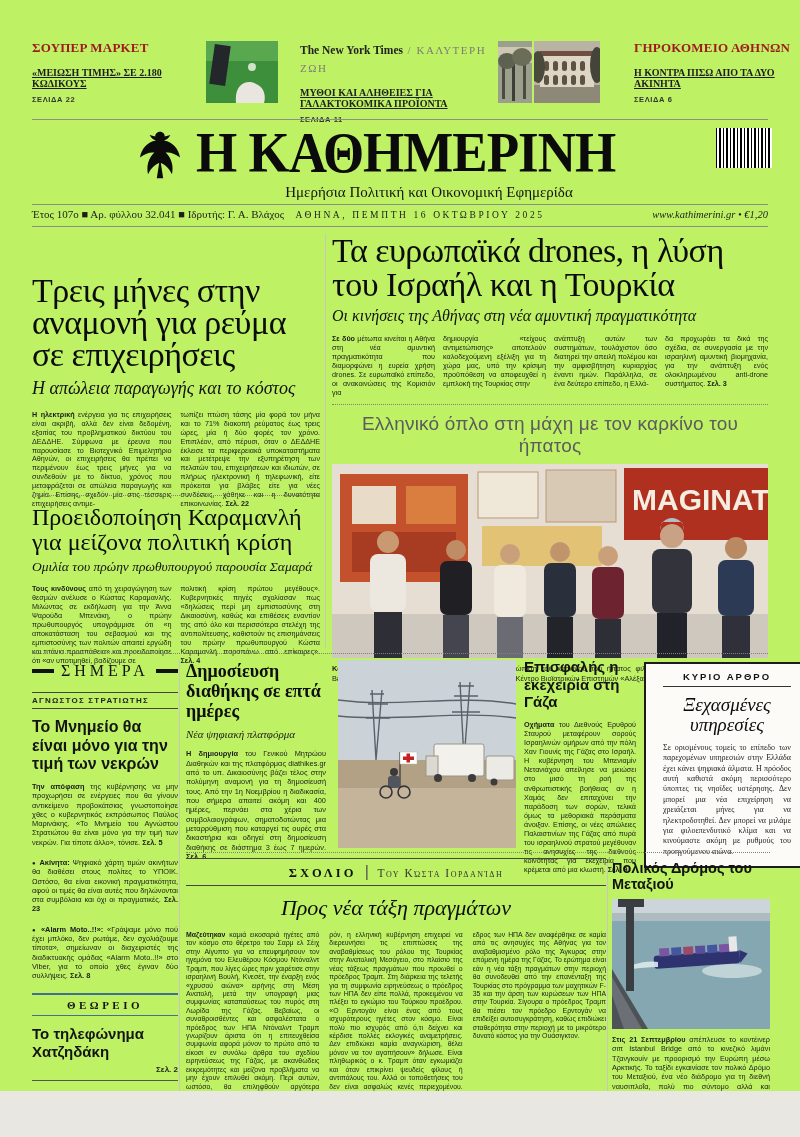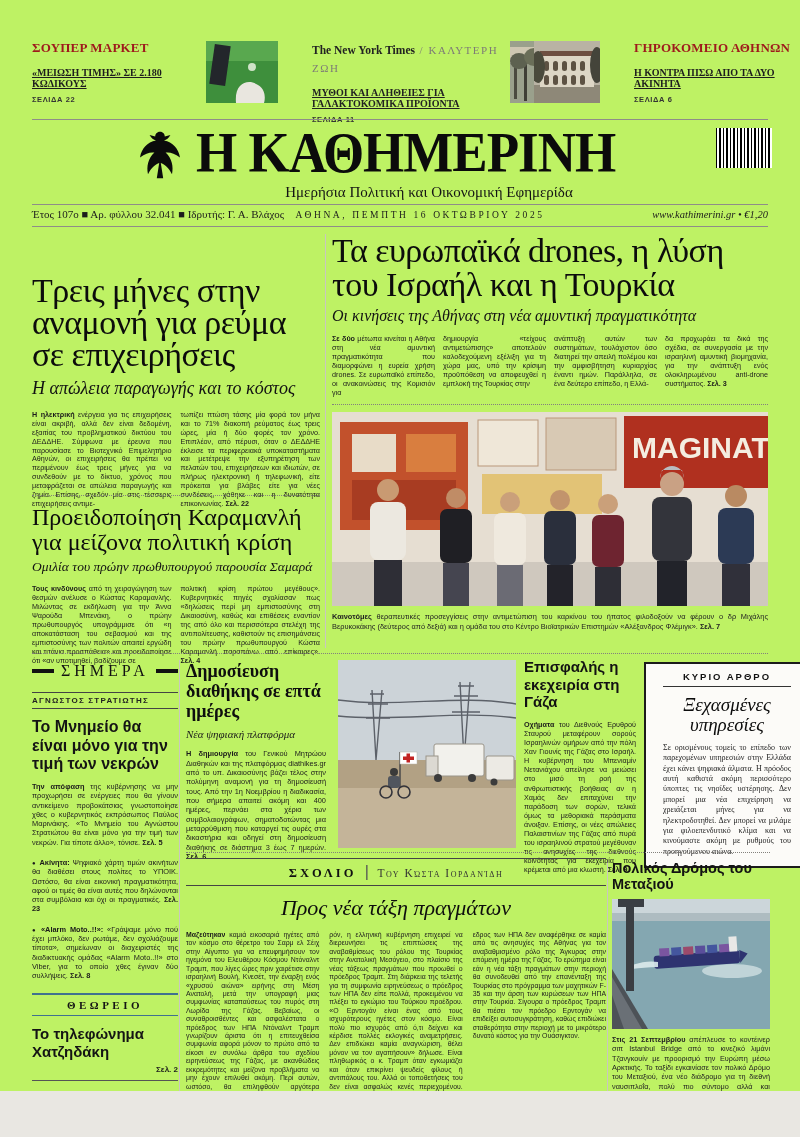--- a/index.html
+++ b/index.html
@@ -95,21 +95,21 @@
       <svg width="72" height="62" viewBox="0 0 72 62">
         <rect width="72" height="62" fill="#3e8f3c"></rect>
         <rect x="0" y="0" width="72" height="20" fill="#59a84f"></rect>
         <path d="M30 62 C28 40 44 38 52 44 C62 50 58 62 58 62 Z" fill="#e9e6df"></path>
         <rect x="6" y="4" width="16" height="40" fill="#23262b" transform="rotate(8 14 24)"></rect>
         <circle cx="46" cy="26" r="4" fill="#cfe3c8"></circle>
       </svg>
     </div>
   </div>
 
-  <div class="promo" id="promo2" style="left:312px;width:232px;">
+  <div class="promo" id="promo2" style="left:300px;width:232px;">
     <div style="width:192px;">
       <div>
         <span class="nyt-brand">The New York Times</span>
         <span class="nyt-kicker">/</span>
         <span class="nyt-kicker">ΚΑΛΥΤΕΡΗ ΖΩΗ</span>
       </div>
       <div class="promo-title" style="color:#222;">ΜΥΘΟΙ ΚΑΙ ΑΛΗΘΕΙΕΣ ΓΙΑ ΓΑΛΑΚΤΟΚΟΜΙΚΑ ΠΡΟΪΟΝΤΑ</div>
       <div class="promo-page">ΣΕΛΙΔΑ 11</div>
     </div>
     <div class="promo-img" style="right:0;">
@@ -199,20 +199,21 @@
   <div class="abs" style="left:332px;top:234px;width:436px;">
     <div class="h-main">Τα ευρωπαϊκά drones, η λύση του Ισραήλ και η Τουρκία</div>
     <div class="h-sub2">Οι κινήσεις της Αθήνας στη νέα αμυντική πραγματικότητα</div>
     <div class="bodycols" style="margin-top:10px;gap:8px;">
       <div class="just"><span class="lead">Σε δύο</span><span> μέτωπα κινείται η Αθήνα στη νέα αμυντική πραγματικότητα που διαμορφώνει η ευρεία χρήση drones. Σε ευρωπαϊκό επίπεδο, οι ανακοινώσεις της Κομισιόν για</span></div>
       <div class="just">δημιουργία «τείχους αντιμετώπισης» αποτελούν καλοδεχούμενη εξέλιξη για τη χώρα μας, υπό την κρίσιμη προϋπόθεση να αποφευχθεί η εμπλοκή της Τουρκίας στην</div>
       <div class="just">ανάπτυξη αυτών των συστημάτων, τουλάχιστον όσο διατηρεί την απειλή πολέμου και την αμφισβήτηση κυριαρχίας έναντι ημών. Παράλληλα, σε ένα δεύτερο επίπεδο, η Ελλά-</div>
       <div class="just"><span>δα προχωράει τα δικά της σχέδια, σε συνεργασία με την ισραηλινή αμυντική βιομηχανία, για την ανάπτυξη ενός ολοκληρωμένου anti-drone συστήματος.</span> <span class="pref">Σελ. 3</span></div>
     </div>
     <div class="dots-inline" style="margin-top:7px;"></div>
+    <div class="liver-h">Ελληνικό όπλο στη μάχη με τον καρκίνο του ήπατος</div>
     <div style="margin-top:7px;">
       <svg class="photo" width="436" height="194" viewBox="0 0 436 194">
         <rect width="436" height="194" fill="#e6ded2"></rect>
         <rect x="0" y="150" width="436" height="44" fill="#cfc8be"></rect>
         <rect x="8" y="10" width="128" height="108" fill="#c2512c"></rect>
         <rect x="20" y="22" width="44" height="38" fill="#e8dcc8"></rect>
         <rect x="74" y="22" width="50" height="38" fill="#d97e3f"></rect>
         <rect x="20" y="68" width="104" height="40" fill="#a83c22"></rect>
         <rect x="146" y="8" width="60" height="46" fill="#efe7d8" stroke="#b9977b"></rect>
         <rect x="214" y="6" width="70" height="52" fill="#d8c9b4" stroke="#b9977b"></rect>

